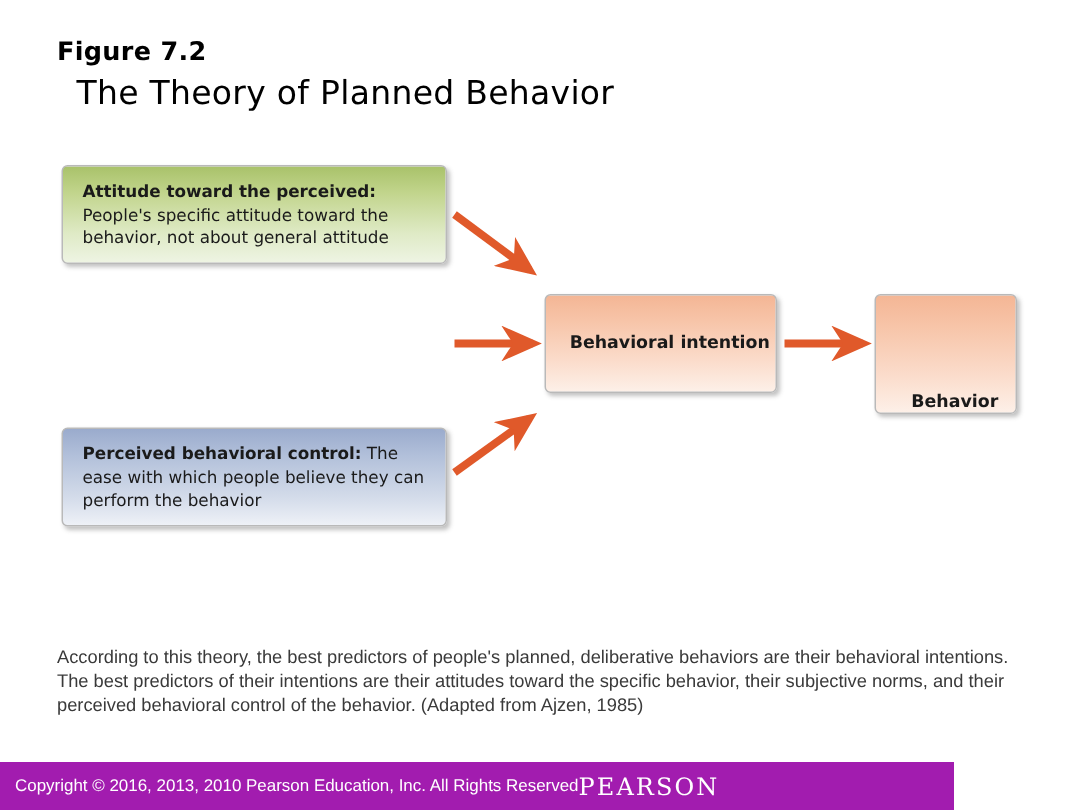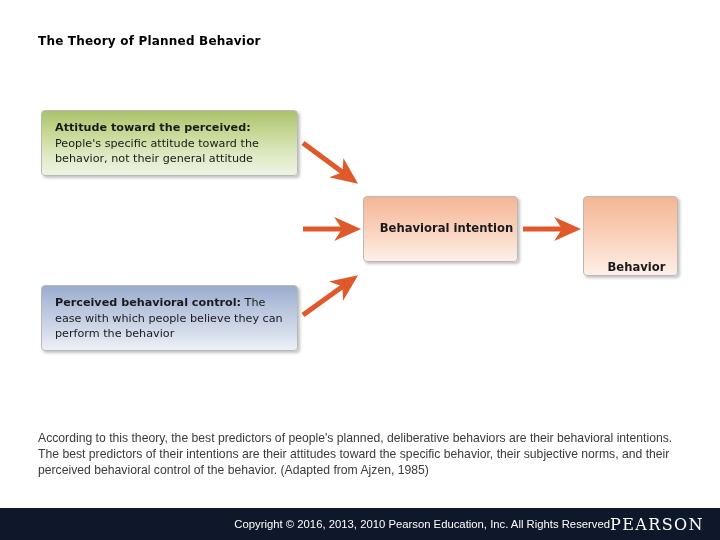--- a/index.html
+++ b/index.html
@@ -25,26 +25,27 @@
   #figure-number {
     font-family: "DejaVu Sans", sans-serif;
     font-size: 17px;
     font-weight: bold;
     color: #000000;
     line-height: 22px;
     letter-spacing: 0.2px;
   }
   #figure-title {
     font-family: "DejaVu Sans", sans-serif;
-    font-size: 12px;
-    font-weight: bold;
+    font-size: 22px;
+    font-weight: normal;
     color: #000000;
     line-height: 22px;
     margin-top: 6px;
     letter-spacing: 0.2px;
+    margin-left: 13px;
   }
 
   
   #diagram {
     position: absolute;
     left: 0;
     top: 0;
     width: 720px;
     height: 420px;
   }
@@ -142,26 +143,26 @@
     font-size: 12.2px;
     line-height: 16.2px;
     color: #3a3a3a;
   }
 
   
   #footer-bar {
     position: absolute;
     left: 0;
     bottom: 0;
-    width: 720px;
+    width: 636px;
     height: 32px;
-    background: #0f172a;
+    background: #a21caf;
     display: flex;
     align-items: center;
-    justify-content: flex-end;
+    justify-content: flex-start;
   }
   #copyright-text {
     font-family: "Liberation Sans", sans-serif;
     font-size: 11.3px;
     color: #ffffff;
     margin-left: 10px;
     white-space: nowrap;
   }
   #pearson-logo {
     font-family: "DejaVu Serif", serif;
@@ -169,20 +170,21 @@
     font-weight: normal;
     color: #ffffff;
     letter-spacing: 1.4px;
     margin-right: 16px;
   }
 </style>
 </head>
 <body>
 
 <div id="title-block">
+  <div id="figure-number">Figure 7.2</div>
   <div id="figure-title">The Theory of Planned Behavior</div>
 </div>
 
 <div id="diagram">
 
   <svg id="arrow-layer" viewBox="0 0 720 420" width="720" height="420" xmlns="http://www.w3.org/2000/svg">
     <defs>
       <marker id="arrowhead" markerWidth="5.2" markerHeight="4.6" refX="4.0" refY="2.3" orient="auto" markerUnits="strokeWidth">
         <path d="M0,0 L5.2,2.3 L0,4.6 L1.5,2.3 Z" fill="#e0592a"></path>
       </marker>
@@ -191,21 +193,21 @@
     <line x1="303" y1="143" x2="353" y2="180" stroke="#e0592a" stroke-width="5.2" marker-end="url(#arrowhead)"></line>
 
     <line x1="303" y1="229" x2="355" y2="229" stroke="#e0592a" stroke-width="5.2" marker-end="url(#arrowhead)"></line>
 
     <line x1="303" y1="315" x2="353" y2="279" stroke="#e0592a" stroke-width="5.2" marker-end="url(#arrowhead)"></line>
 
     <line x1="523" y1="229" x2="575" y2="229" stroke="#e0592a" stroke-width="5.2" marker-end="url(#arrowhead)"></line>
   </svg>
 
   <div class="node-box" id="box-attitude">
-    <span class="lead">Attitude toward the perceived:</span><span> People's specific attitude toward the behavior, not their general attitude</span>
+    <span class="lead">Attitude toward the perceived:</span><span> People's specific attitude toward the behavior, not about general attitude</span>
   </div>
 
 
   <div class="node-box" id="box-perceived">
     <span class="lead">Perceived behavioral control:</span><span> The ease with which people believe they can perform the behavior</span>
   </div>
 
   <div class="node-box" id="box-intention">
     <span class="node-label">Behavioral intention</span>
   </div>

